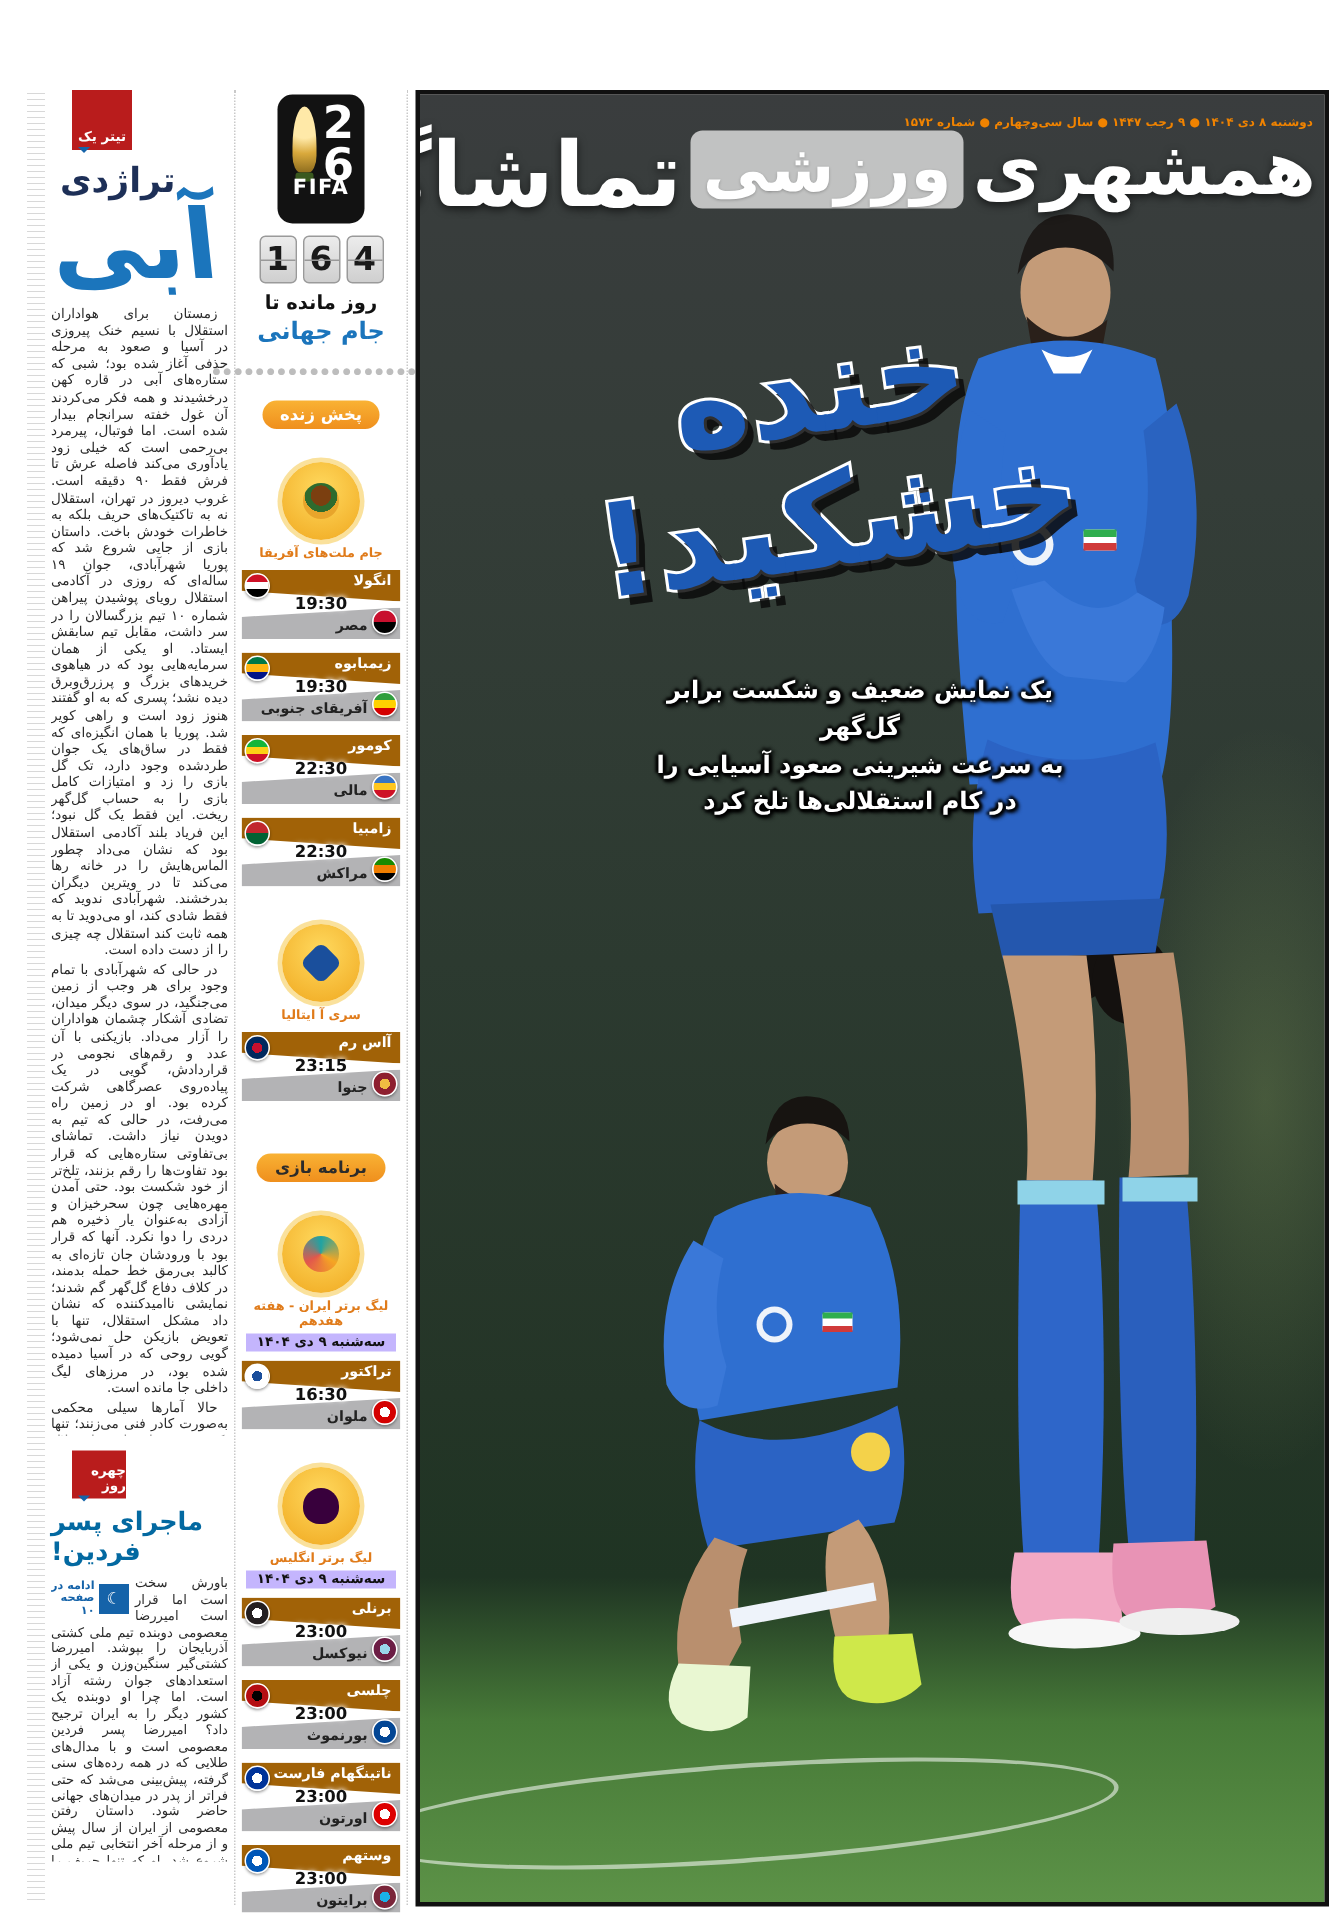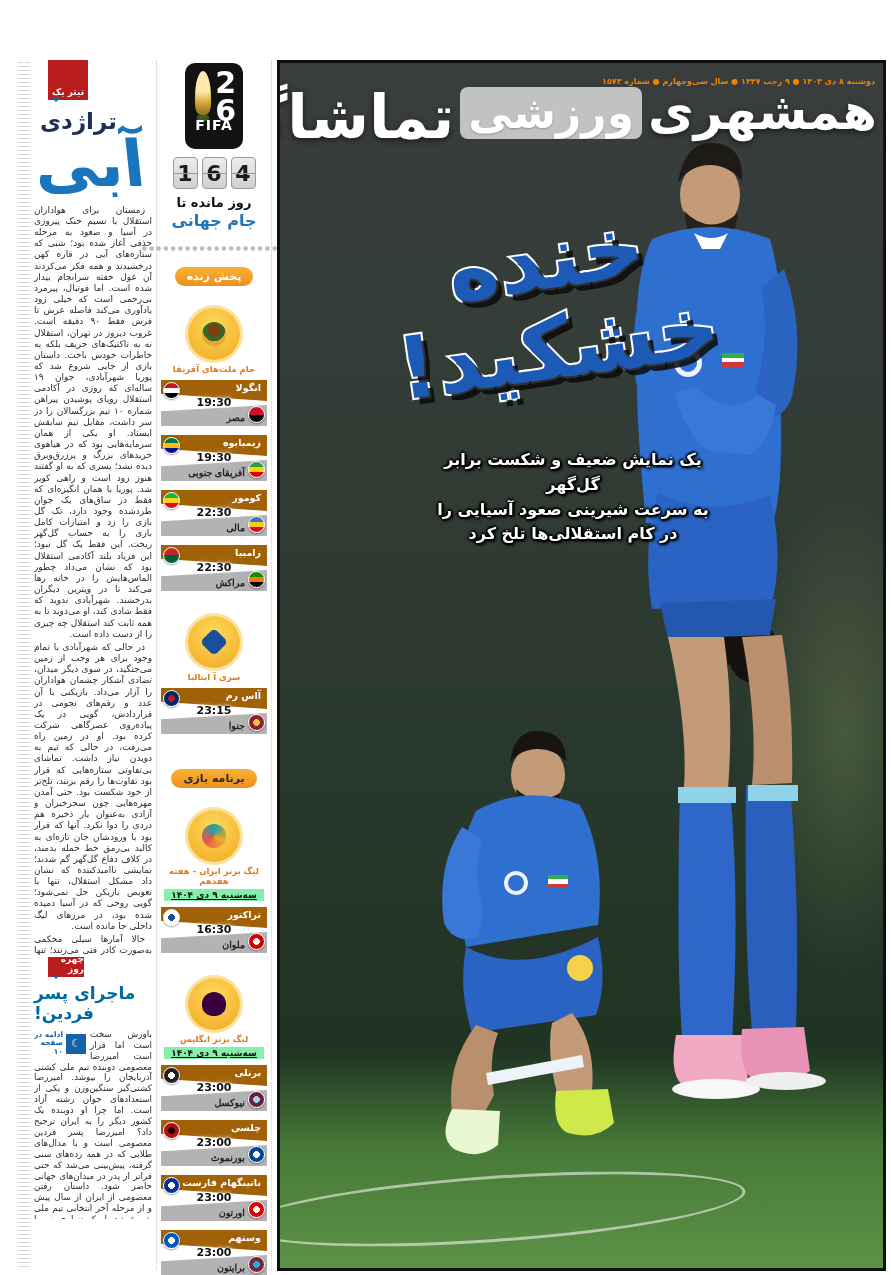--- a/index.html
+++ b/index.html
@@ -13,21 +13,21 @@
   .badge{width:40px;height:40px;background:#b91c1c;color:#fff;position:relative;
     margin-right:auto;margin-left:14px;display:flex;align-items:flex-end;justify-content:center;
     font-size:9px;font-weight:bold;padding-bottom:3px;box-sizing:border-box;}
   .badge:after{content:"";position:absolute;left:4px;bottom:-6px;border:4px solid transparent;border-top-color:#1563a9;}
   .kicker{color:#1d2f57;font-weight:900;font-size:23px;text-align:left;margin:8px 2px 0 6px;}
   .big-title{color:#1b75bc;font-weight:900;font-size:64px;line-height:.95;text-align:left;
     margin:0 0 10px 0;transform:skewX(6deg);}
   .art-text{font-size:9px;line-height:1.24;color:#2b2b2b;text-align:justify;}
   .art1{height:752px;overflow:hidden;}
   .art-text p{margin:0 0 2px 0;text-indent:7px;}
-  .badge.small{width:36px;height:20px;}
+  .badge.small{width:36px;height:32px;margin-top:10px;}
   .head2{font-weight:900;font-size:17px;color:#0369a1;text-align:left;margin:6px 0 6px 0;}
   .art2{height:190px;overflow:hidden;font-size:8.8px;}
   .cont-box{float:left;width:52px;margin:2px 4px 0 0;display:flex;gap:3px;align-items:center;direction:rtl;}
   .cont-sq{width:20px;height:20px;background:#1563a9;color:#fff;display:flex;align-items:center;
     justify-content:center;font-size:11px;flex:0 0 auto;}
   .cont-lbl{color:#1563a9;font-size:7.5px;font-weight:bold;line-height:1.15;text-align:right;}
   
   .mid-col{position:absolute;left:156px;top:60px;width:116px;height:1210px;
     border-left:1px dotted #c9c9c9;border-right:1px dotted #c9c9c9;box-sizing:border-box;
     display:flex;flex-direction:column;align-items:center;}
@@ -54,26 +54,26 @@
   .league{width:100%;display:flex;flex-direction:column;align-items:center;}
   .l-logo{width:52px;height:52px;border-radius:50%;margin-top:16px;
     background:radial-gradient(circle at 50% 35%,#ffd95e,#f0a81f);
     box-shadow:0 0 0 3px rgba(246,201,74,.55);display:flex;align-items:center;justify-content:center;}
   .l-logo .inner{width:24px;height:24px;}
   .inner-afcon{background:radial-gradient(circle at 50% 35%,#7b3f10 0 34%,#2e6b2e 35% 55%,#e8a52b 56%);border-radius:50%;}
   .inner-serie{background:#1a4f9c;border-radius:5px;transform:rotate(45deg);width:20px!important;height:20px!important;}
   .inner-iran{background:conic-gradient(#1fa3a3,#f5a623,#e2574c,#1fa3a3);border-radius:50%;}
   .inner-pl{background:#38003c;border-radius:50% 50% 45% 45%;}
   .l-cap{color:#e07b1a;font-size:8.5px;font-weight:bold;margin-top:4px;text-align:center;}
-  .l-date{background:#86efac;color:#111;font-size:9px;font-weight:900;padding:1px 7px;margin-top:3px;text-decoration:underline;}
+  .l-date{background:#c4b5fd;color:#111;font-size:9px;font-weight:900;padding:1px 7px;margin-top:3px;}
   .fxs{width:106px;margin-top:6px;}
   .fx{position:relative;height:46px;margin-bottom:9px;}
   .fx .bar{position:absolute;left:0;right:0;height:21px;font-size:9.5px;font-weight:bold;box-sizing:border-box;}
   .fx .t1{top:0;background:#a16207;color:#fff;clip-path:polygon(0 0,100% 0,100% 100%,0 66%);padding:2px 6px 0 20px;text-align:right;}
-  .fx .t2{bottom:0;background:#b3b3b5;color:#222;clip-path:polygon(0 30%,100% 0,100% 100%,0 100%);padding:7px 22px 0 6px;font-family:Liberation Serif, serif;}
+  .fx .t2{bottom:0;background:#b3b3b5;color:#222;clip-path:polygon(0 30%,100% 0,100% 100%,0 100%);padding:7px 22px 0 6px;}
   .fx .time{position:absolute;top:16px;left:0;right:0;text-align:center;font-size:11px;font-weight:900;color:#111;
     text-shadow:0 0 3px #fff,0 0 5px #fff;z-index:2;direction:ltr;}
   .mini{position:absolute;width:15px;height:15px;border-radius:50%;border:1.5px solid #fff;box-shadow:0 1px 2px rgba(0,0,0,.4);z-index:3;}
   .mini.m1{left:2px;top:2px;}
   .mini.m2{right:2px;bottom:3px;}
   
   .photo{position:absolute;left:277px;top:60px;width:609px;height:1211px;border:3px solid #101010;box-sizing:border-box;
     background:linear-gradient(180deg,#3a3d3e 0%,#343d38 22%,#2c3a30 48%,#243527 72%,#1f3423 82%,#477a38 90%,#5c9247 100%);
     overflow:hidden;}
   .dateline{position:absolute;top:14px;right:8px;color:#f08300;font-size:8px;font-weight:bold;z-index:6;direction:rtl;}

